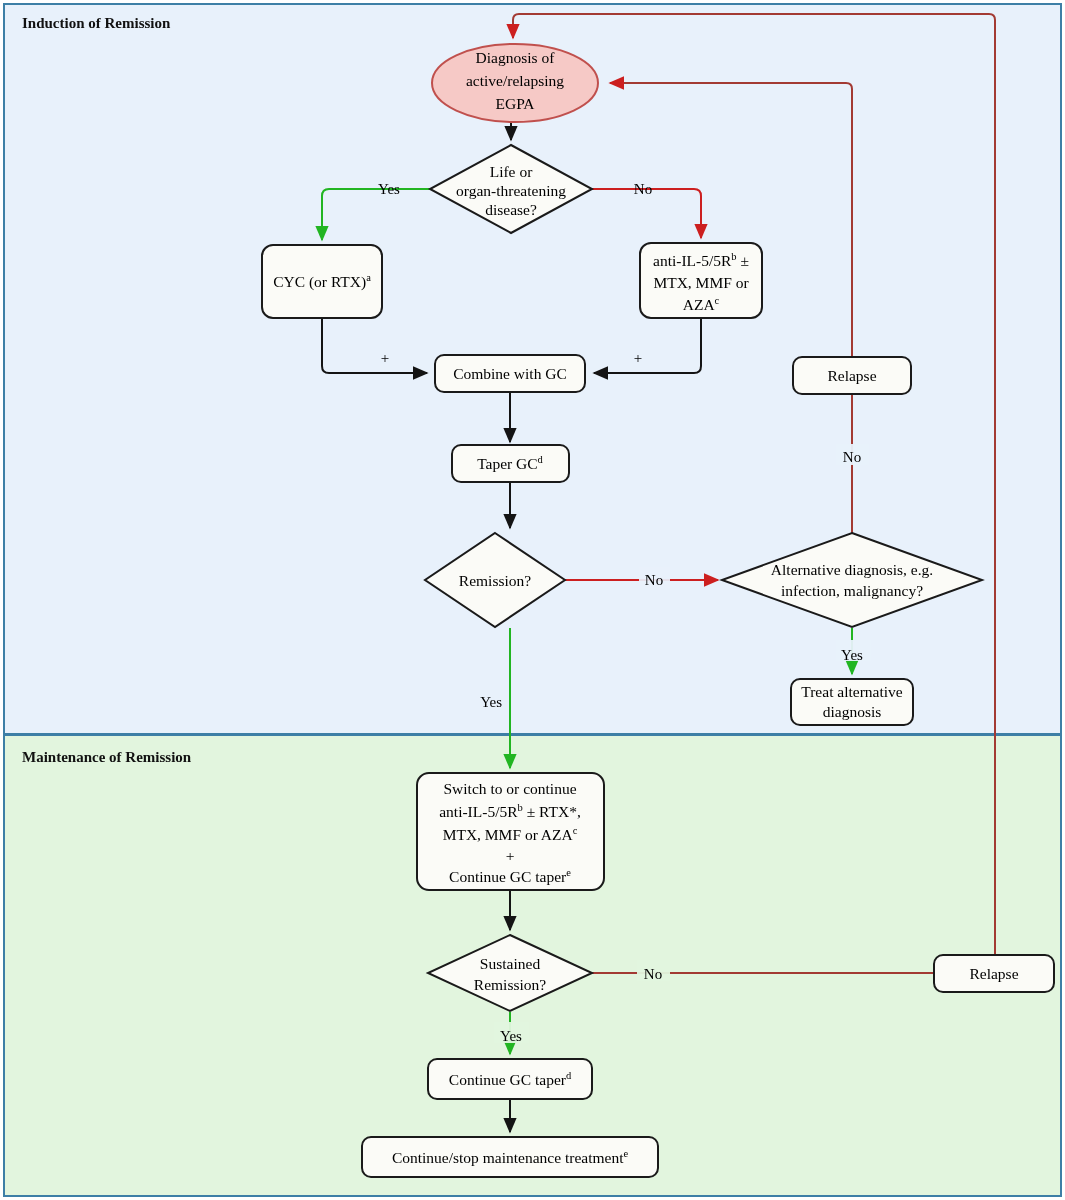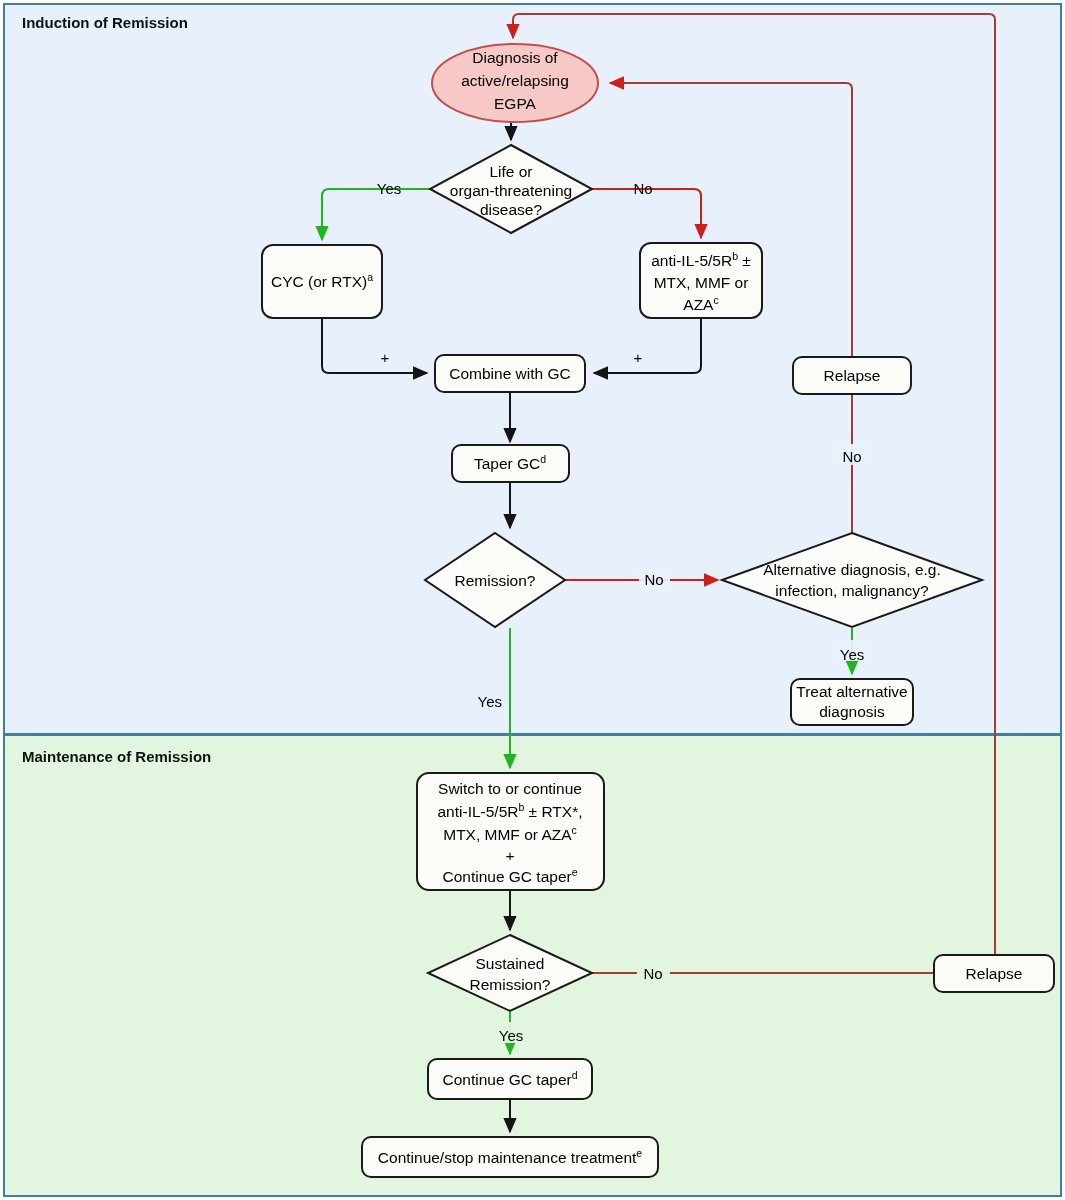--- a/index.html
+++ b/index.html
@@ -1,17 +1,17 @@
 <!DOCTYPE html>
 <html><head>
 <meta charset="utf-8">
 <style>
   html,body{margin:0;padding:0;background:#ffffff;}
   body{font-family:"Liberation Sans",sans-serif;}
-  #stage{position:relative;width:1065px;height:1200px;overflow:hidden;background:#fff;}
+  #stage{position:relative;width:1065px;height:1200px;overflow:hidden;background:#fff;font-family:Liberation Serif, serif;}
   svg{display:block;}
   .panel-title{font-weight:bold;font-size:15px;fill:#111;}
   .node-text{font-size:15.5px;fill:#000;}
   .edge-label{font-size:15px;fill:#000;}
   .sup{font-size:10.5px;}
 </style>
 </head>
 <body>
 
 <div id="stage">

